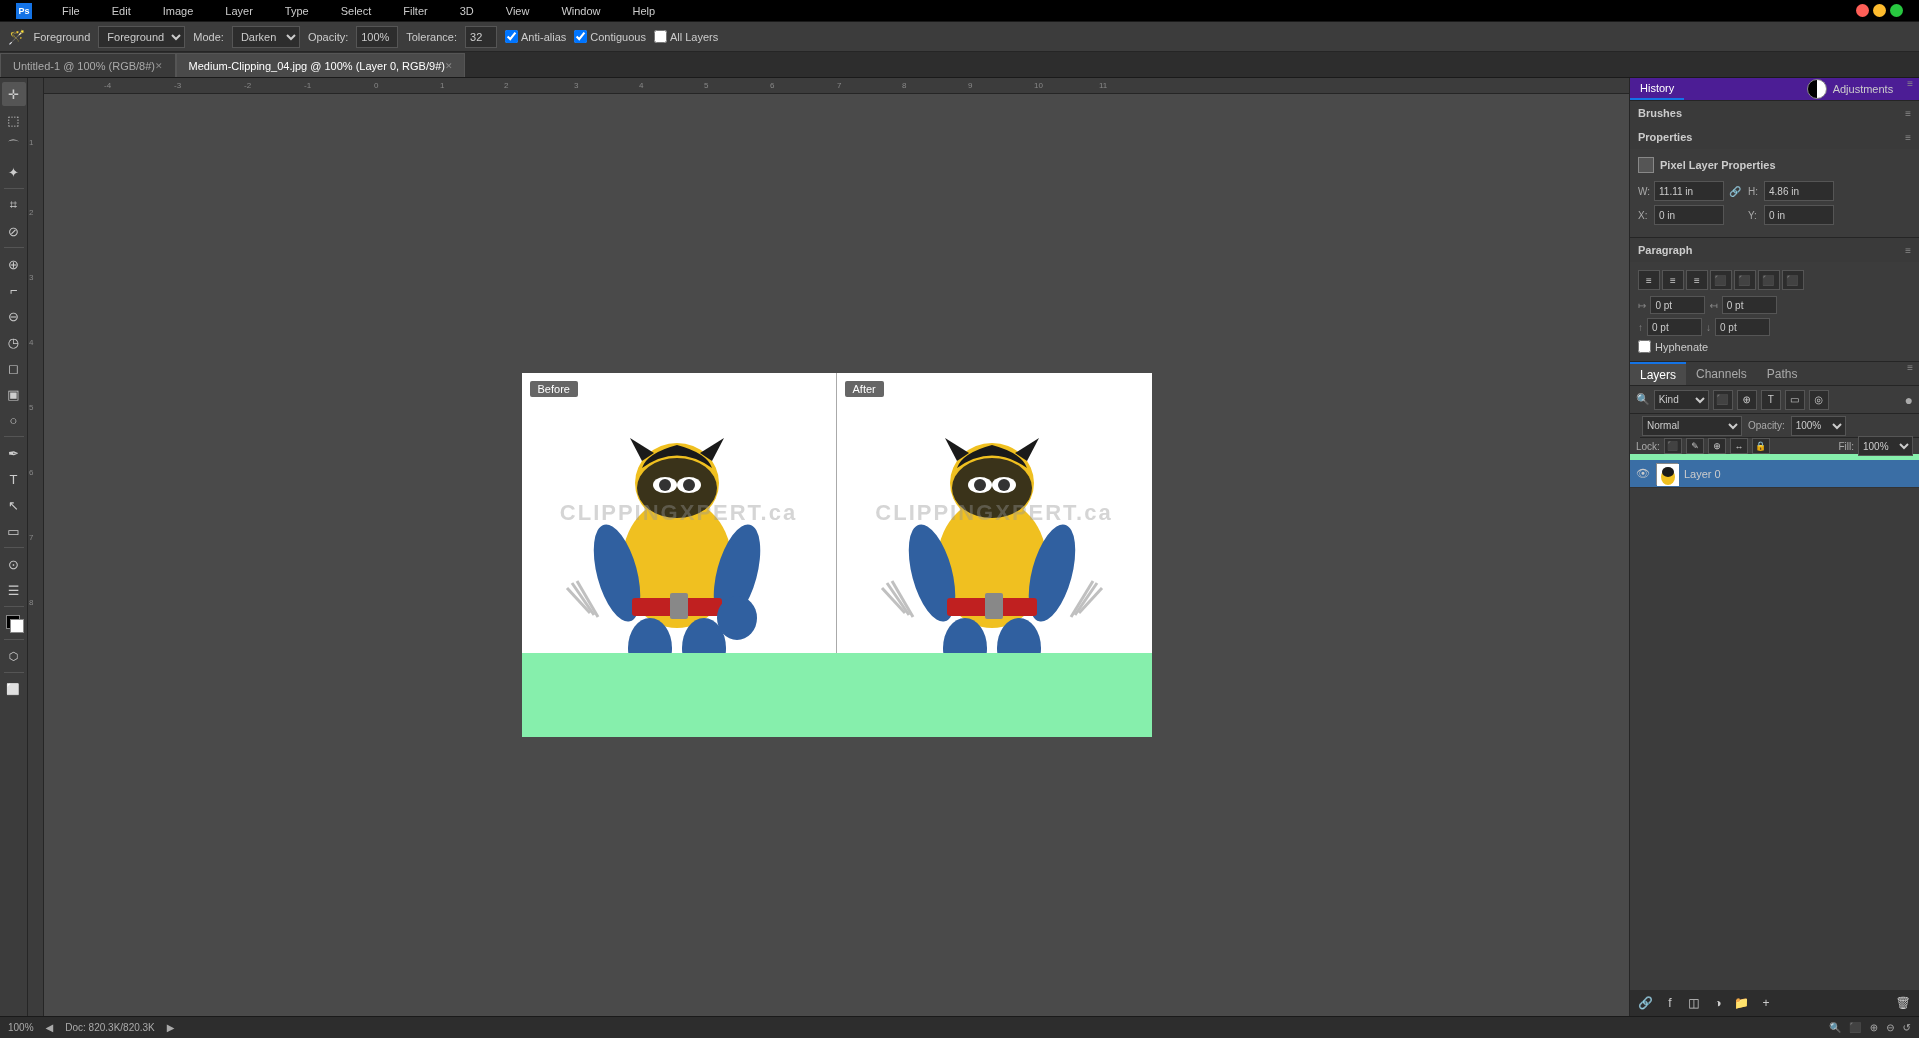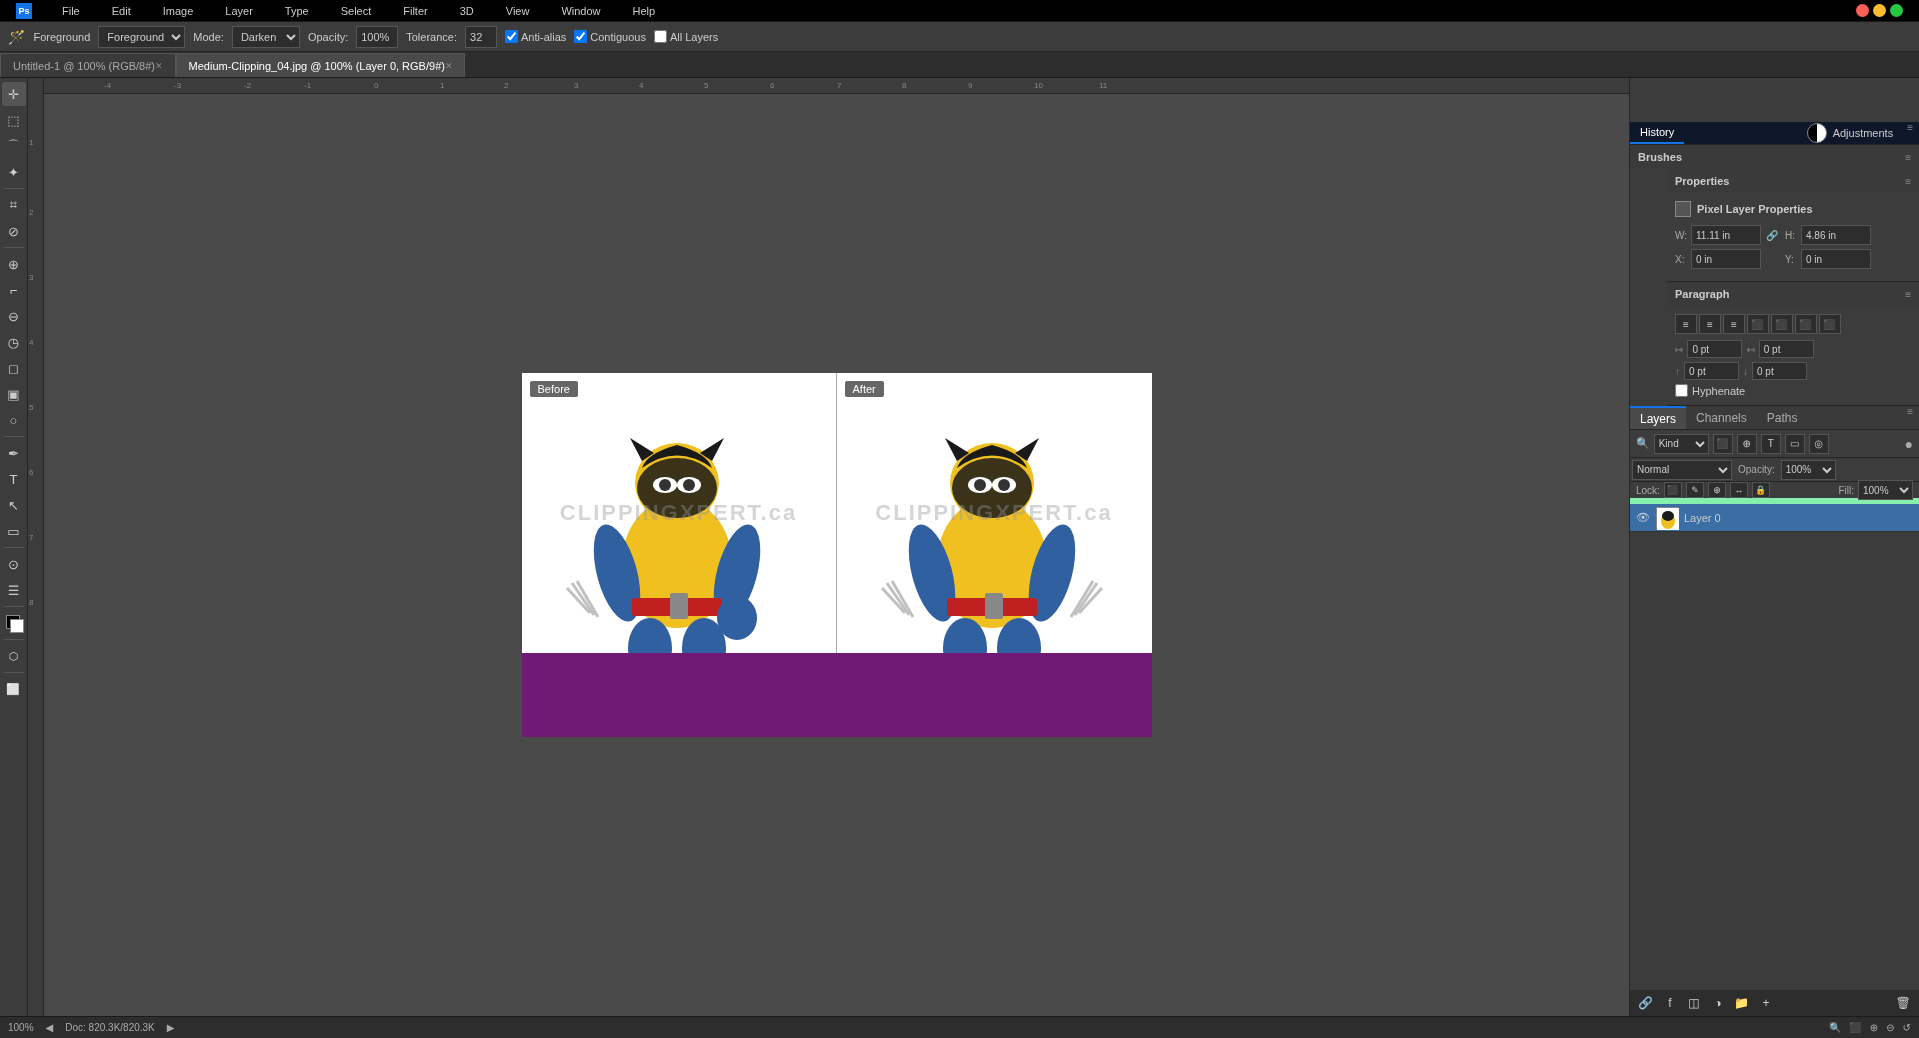--- a/index.html
+++ b/index.html
@@ -155,21 +155,21 @@
     }
     .canvas-workspace {
       position: absolute;
       top: 16px; left: 16px; right: 0; bottom: 0;
       background: #4a4a4a;
       display: flex;
       align-items: center;
       justify-content: center;
     }
     .canvas-doc {
-      background: #701a75;
+      background: #86efac;
       width: 630px;
       height: 364px;
       position: relative;
       display: flex;
     }
     .canvas-before {
       width: 315px;
       height: 280px;
       background: white;
       overflow: hidden;
@@ -224,21 +224,20 @@
       width: 290px;
       background: #3c3c3c;
       border-left: 1px solid #252525;
       display: flex;
       flex-direction: column;
     }
     .panel-collapse { font-size: 10px; color: #888; cursor: pointer; }
 
     .panel-section {
       border-bottom: 1px solid #252525;
-      margin-left: 37px;
     }
     .panel-section-header {
       height: 24px;
       background: #3a3a3a;
       display: flex;
       align-items: center;
       padding: 0 8px;
       justify-content: space-between;
       cursor: pointer;
     }
@@ -343,20 +342,21 @@
       display: flex; align-items: center; justify-content: center;
       cursor: pointer; font-size: 10px; color: #ccc;
     }
     .blend-row {
       height: 24px;
       display: flex;
       align-items: center;
       padding: 0 2px;
       gap: 6px;
       border-bottom: 1px solid #252525;
+      margin-left: 10px;
     }
     .blend-select {
       width: 100px; height: 20px;
       background: #2d2d2d;
       border: 1px solid #555;
       color: #ccc;
       font-size: 10px;
     }
     .opacity-row-select {
       width: 55px; height: 20px;
@@ -414,23 +414,22 @@
       width: 20px; height: 18px;
       background: none;
       border: none;
       display: flex; align-items: center; justify-content: center;
       font-size: 12px; color: #ccc; cursor: pointer;
     }
 
     
     .right-panel-tabs {
       display: flex;
-      background: #0f172a;
+      background: #4c1d95;
       border-bottom: 1px solid #252525;
-      margin-top: 44px;
     }
     .right-panel-tab {
       padding: 4px 10px;
       font-size: 11px;
       cursor: pointer;
       color: #aaa;
       border-bottom: 2px solid transparent;
     }
     .right-panel-tab.active {
       color: #fff;

